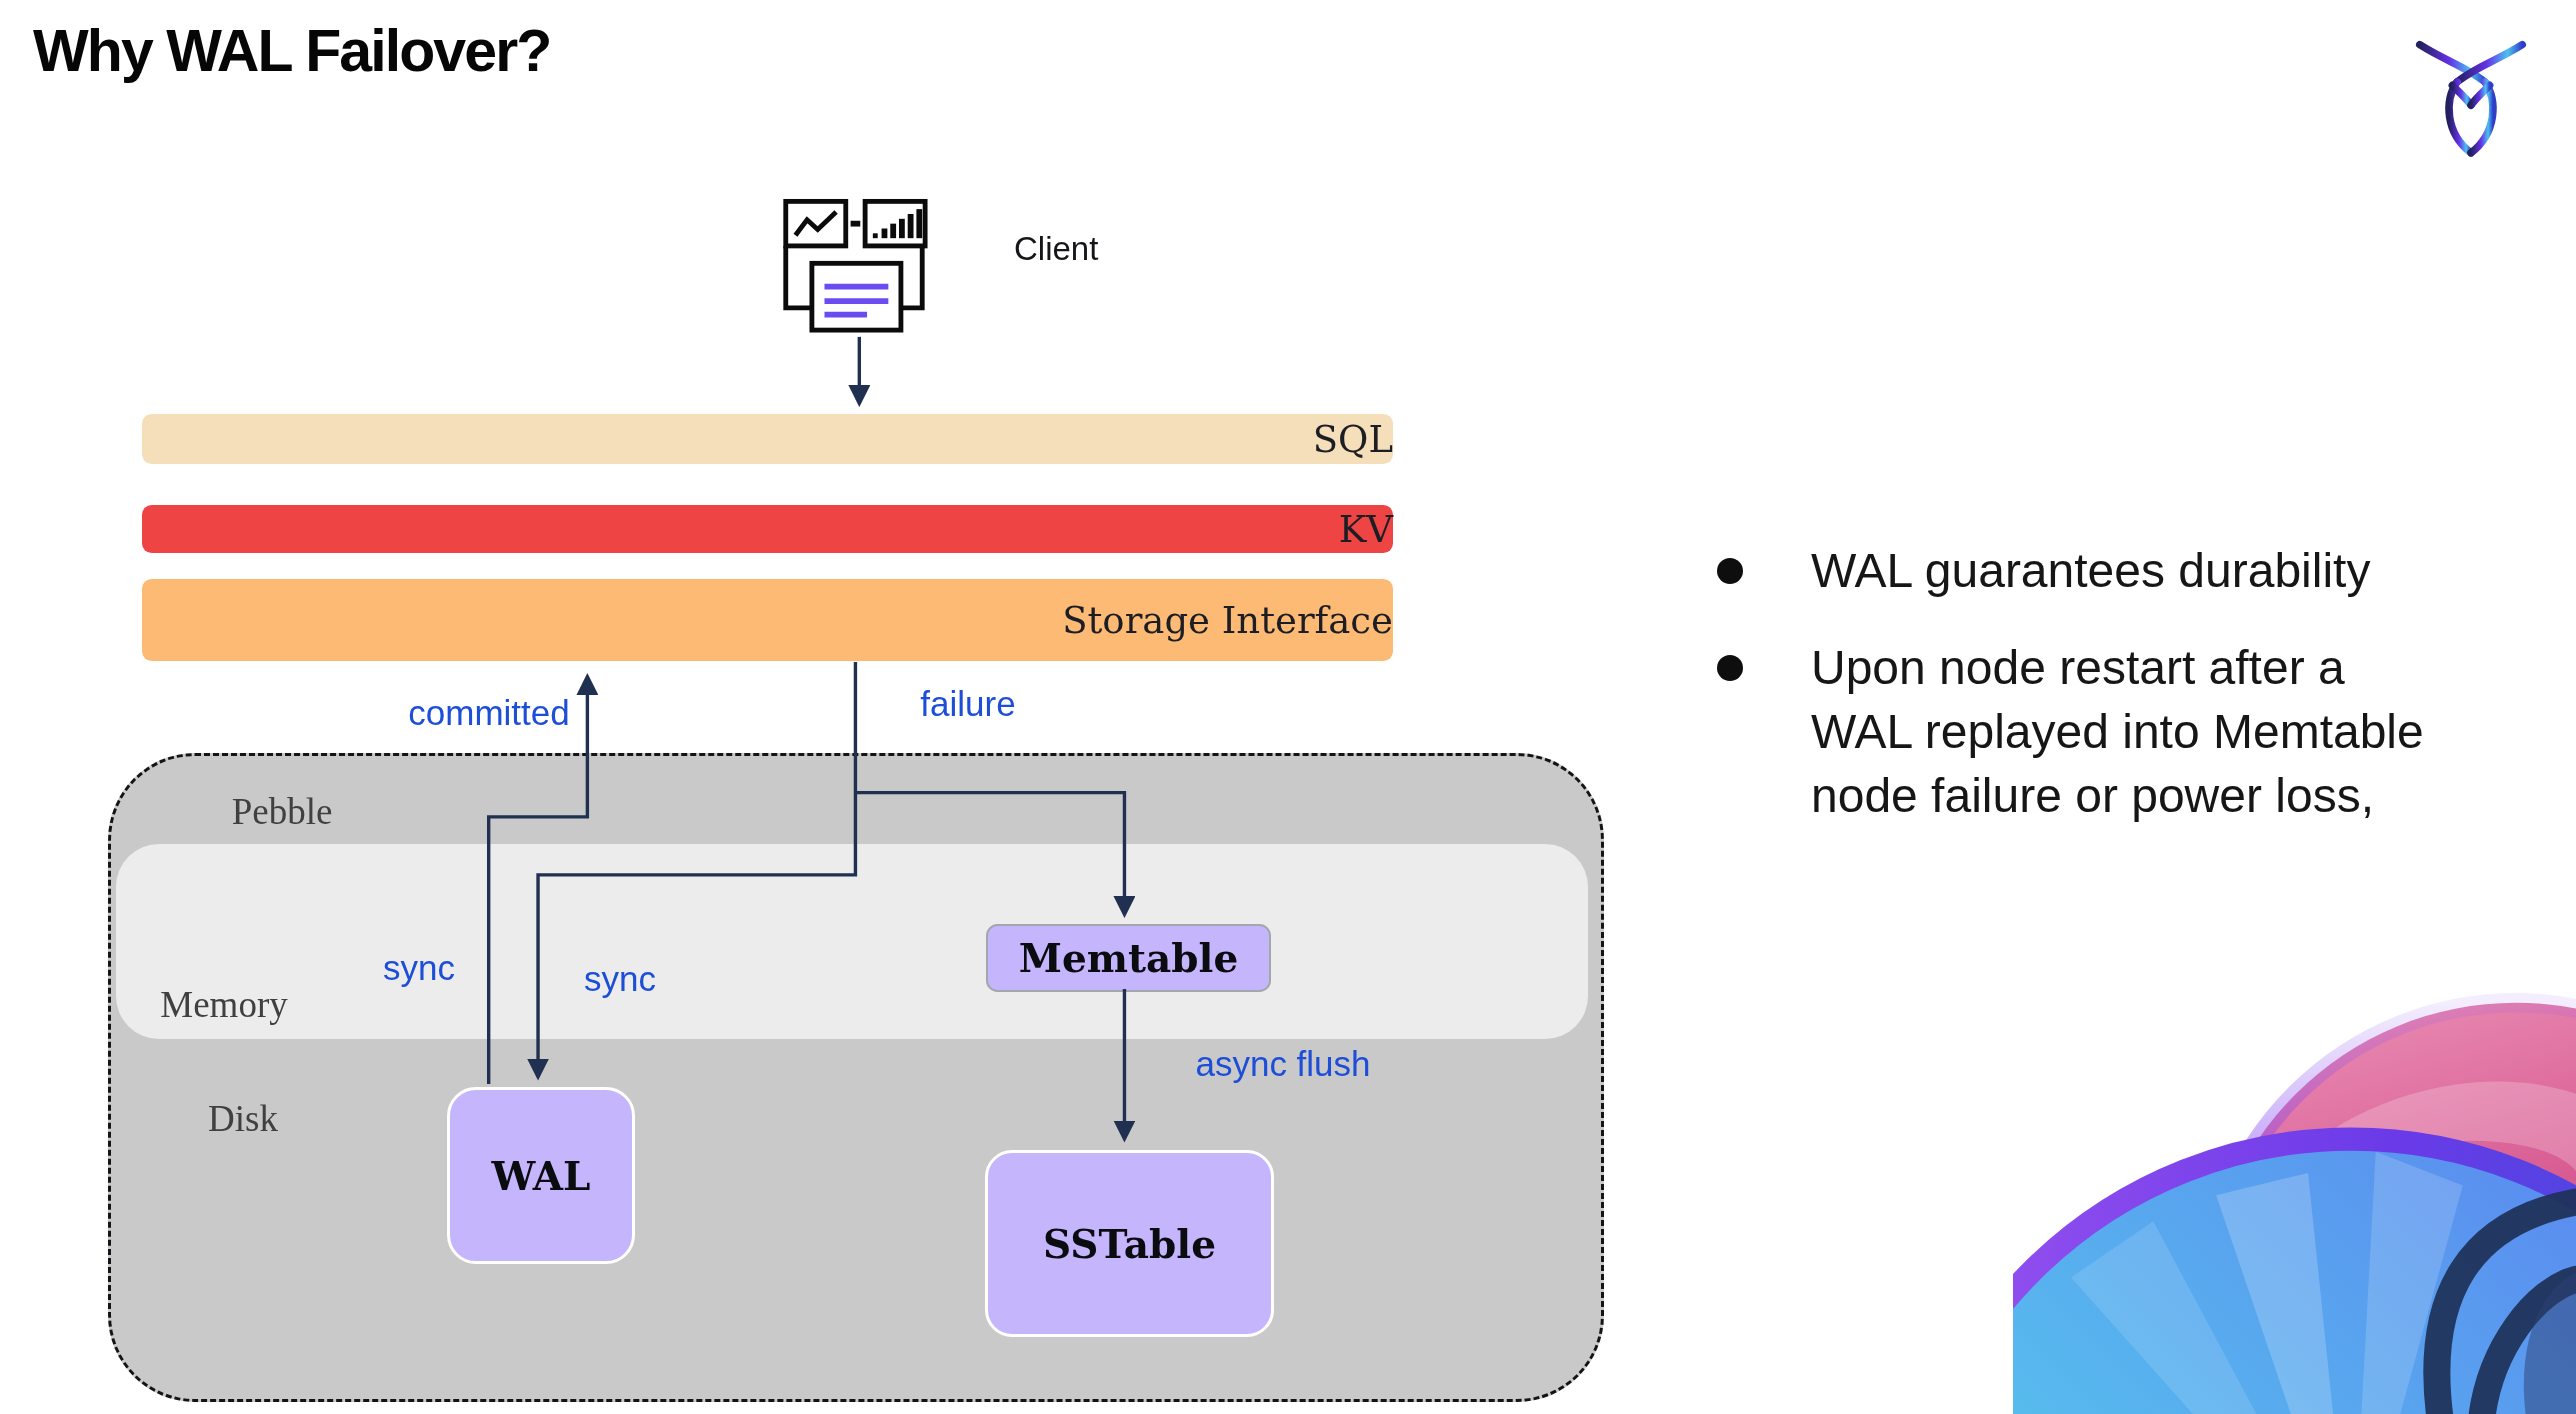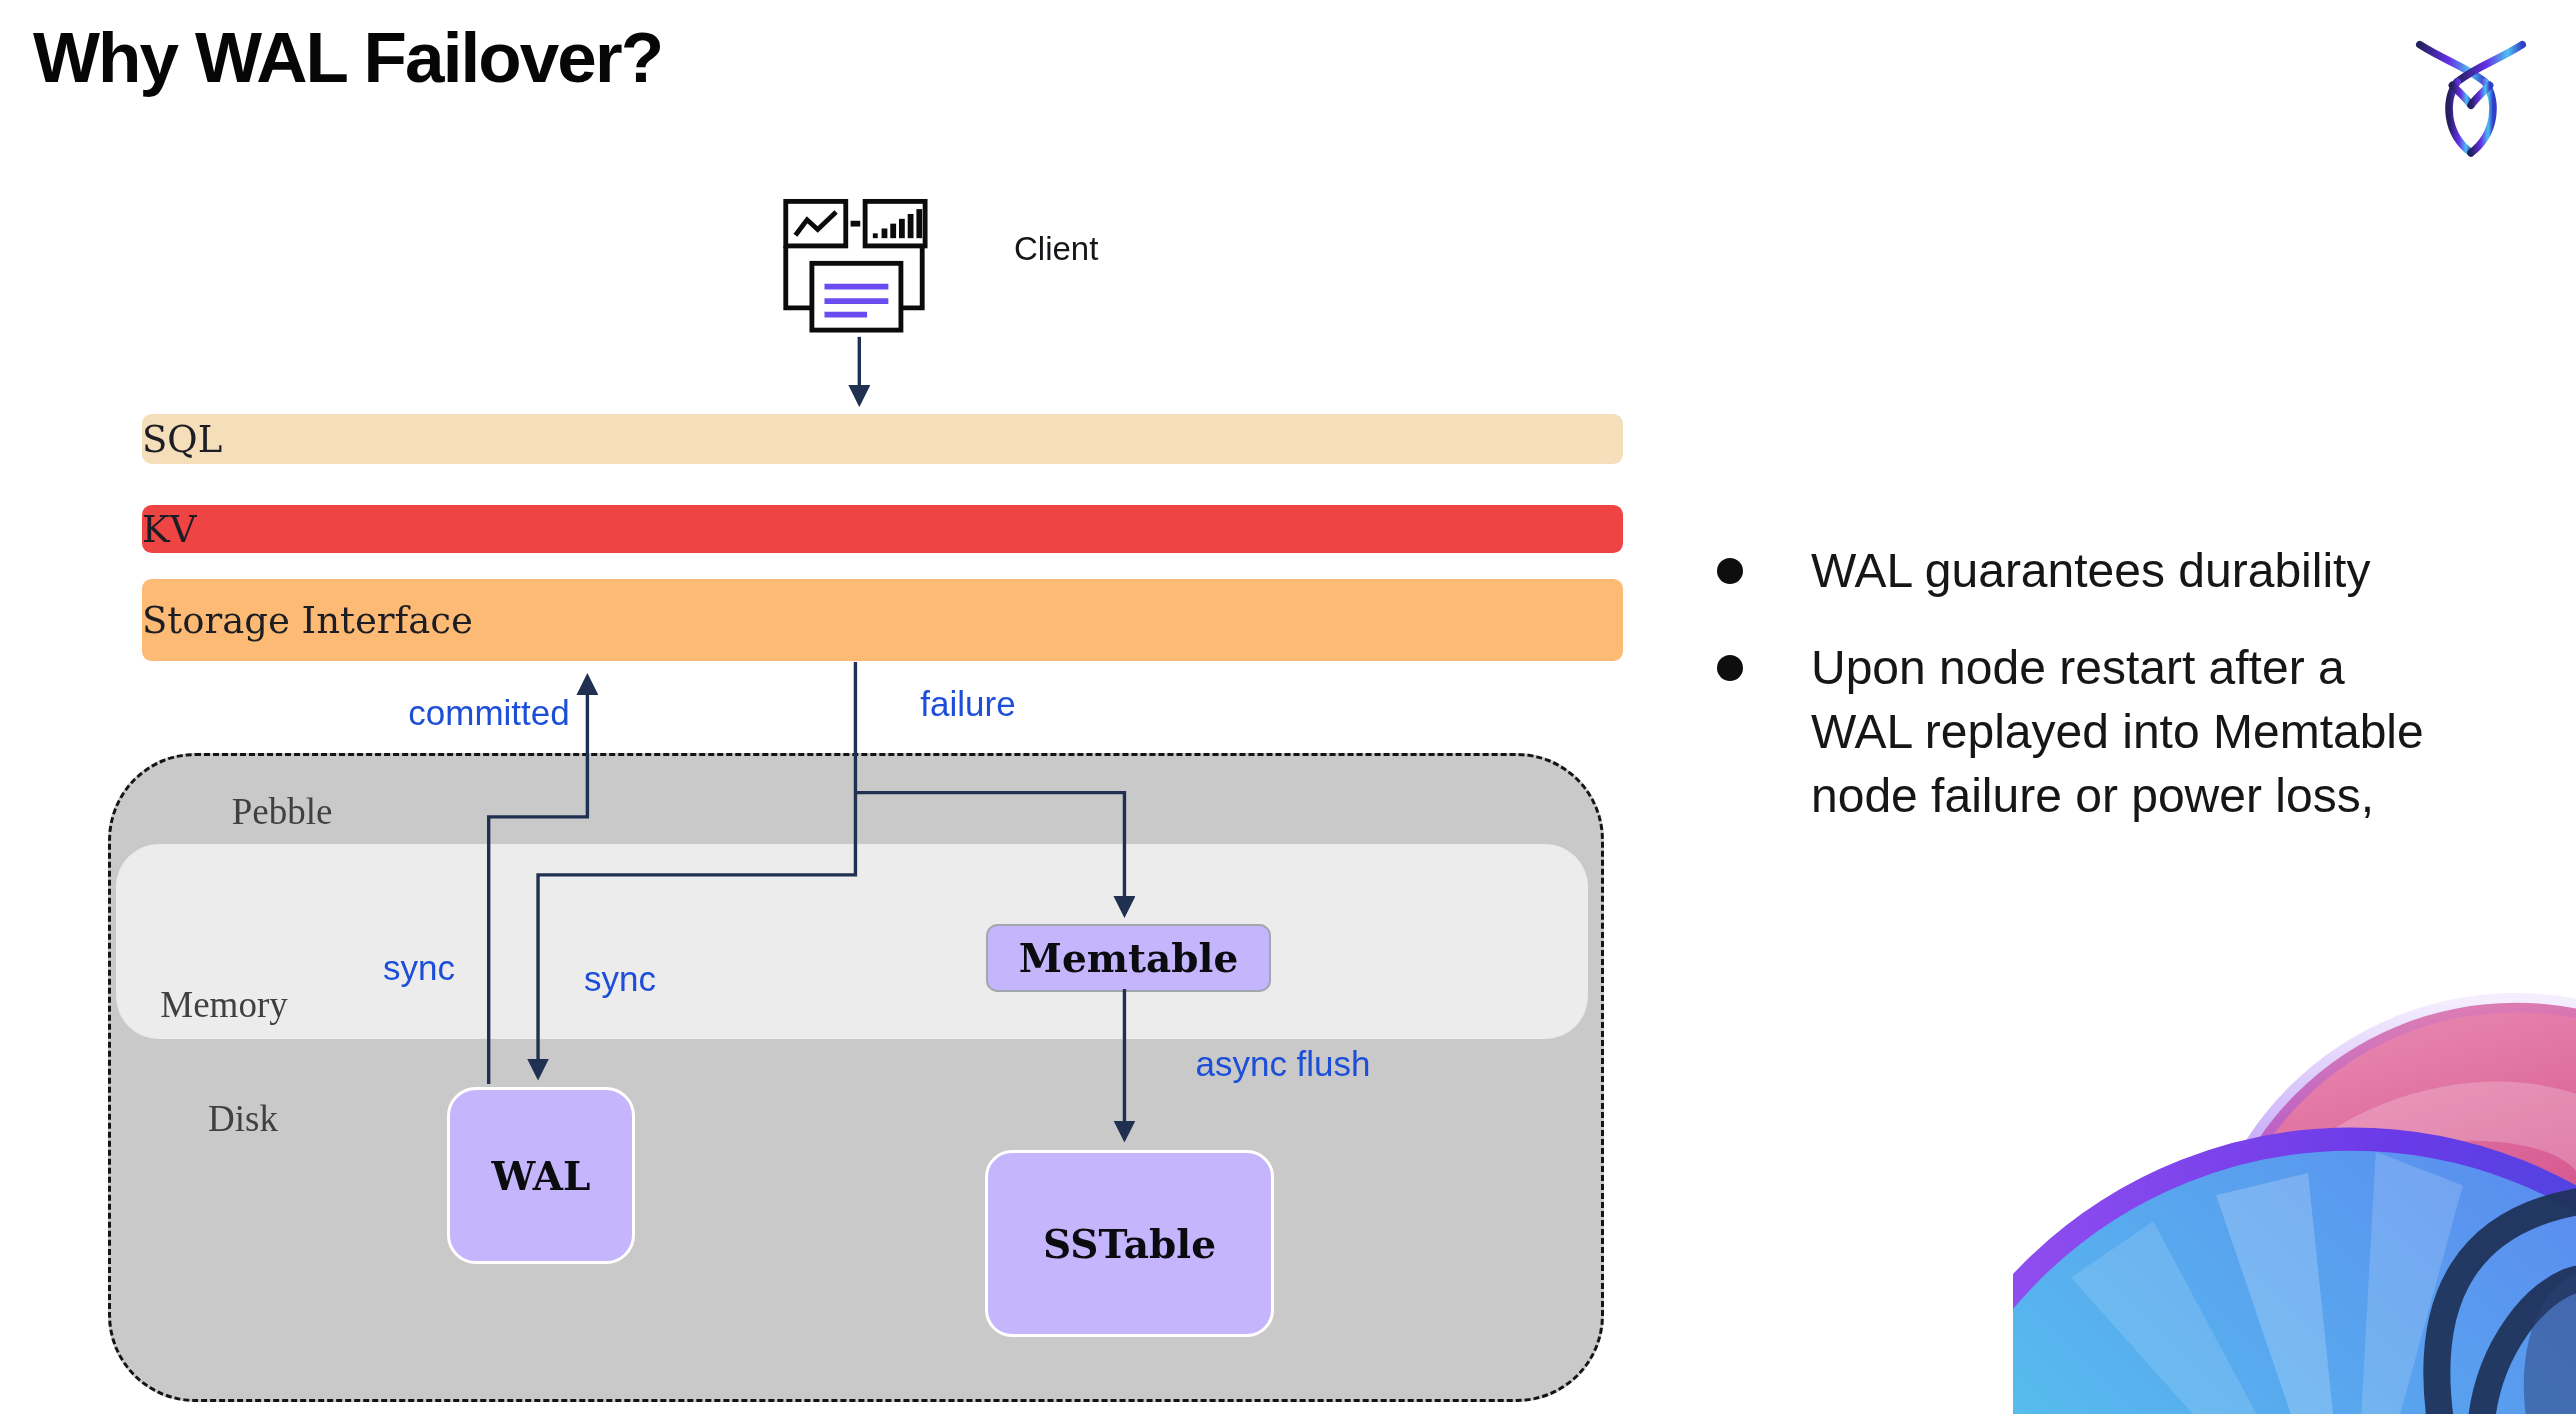--- a/index.html
+++ b/index.html
@@ -3,28 +3,28 @@
 <meta charset="utf-8">
 <style>
   html,body { margin:0; padding:0; background:#ffffff; }
   .slide {
     position:relative; width:2576px; height:1415px; background:#ffffff;
     overflow:hidden; font-family:"Liberation Sans", sans-serif;
   }
   
   .page-title {
     position:absolute; left:33px; top:17.4px;
-    font-size:71px; font-weight:700; letter-spacing:-1.9px; color:#060606;
+    font-size:59px; font-weight:700; letter-spacing:-1.9px; color:#060606;
   }
   
   .logo { position:absolute; left:2411px; top:33px; width:120px; height:128px; }
   
   .bar {
-    position:absolute; left:142px; width:1481px; border-radius:9.7px;
-    display:flex; align-items:center; justify-content:flex-start;
+    position:absolute; left:142px; width:1251px; border-radius:9.7px;
+    display:flex; align-items:center; justify-content:flex-end;
     font-family:"DejaVu Serif", serif; font-size:37px; color:#1d1e24;
   }
   .bar-sql { top:414px; height:50px; background:#f5deba; }
   .bar-kv  { top:505px; height:48px; background:#ef4444; }
   .bar-si  { top:579px; height:82px; background:#fdba74; }
   
   .pebble {
     position:absolute; left:108px; top:753px; width:1490px; height:643px;
     background:#c9c9c9; border:3.9px dashed #141418; border-radius:87px;
   }

